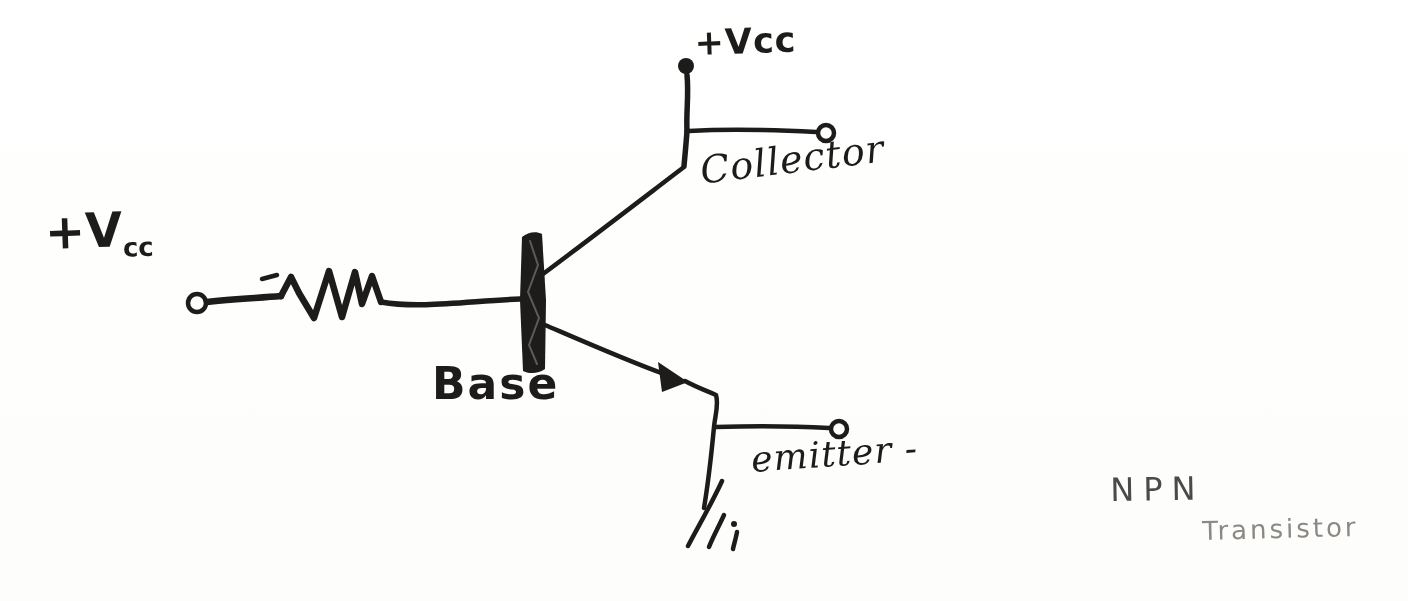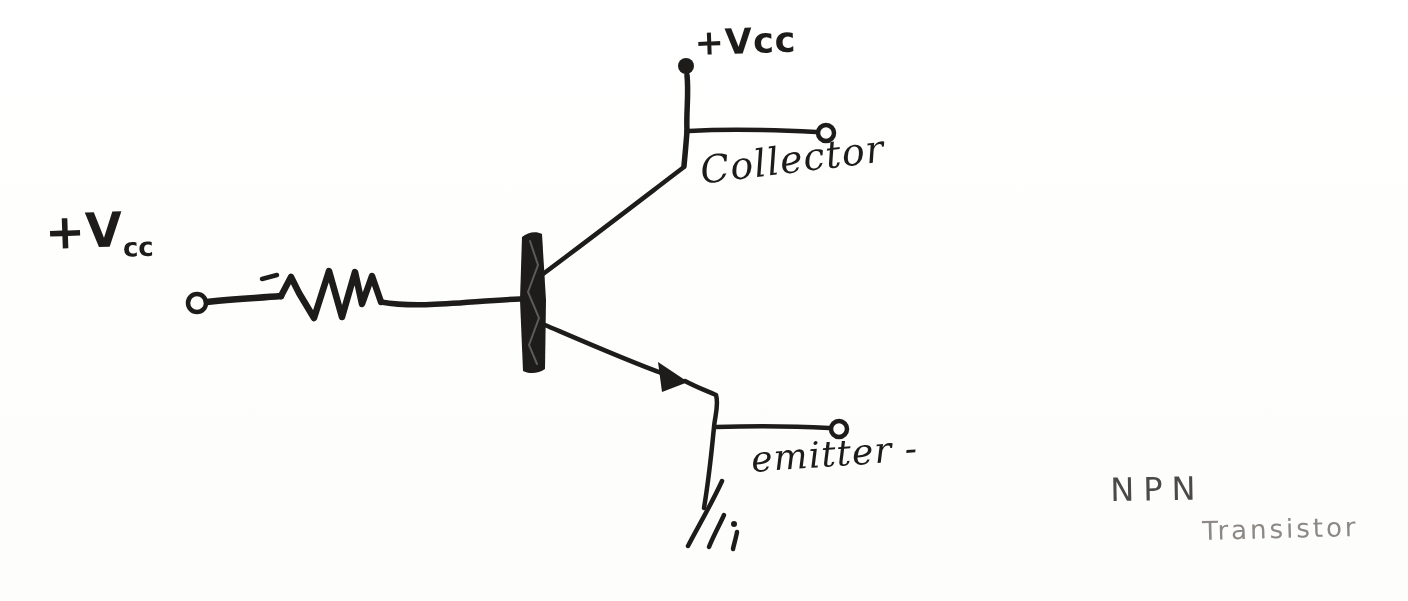--- a/index.html
+++ b/index.html
@@ -80,20 +80,21 @@
       </g>
     </g>
   </svg>
 
   <div class="label print label-vcc-top">+Vcc</div>
 
   <div class="label print label-vcc-left"><span>+V</span><sub>cc</sub></div>
 
   <div class="label hand label-collector">Collector</div>
 
+  <div class="label print label-base">Base</div>
 
   <div class="label hand label-emitter">emitter -</div>
 
   <div class="label print label-npn">NPN</div>
 
   <div class="label print label-transistor">Transistor</div>
 
 </div>
 
 </body></html>

